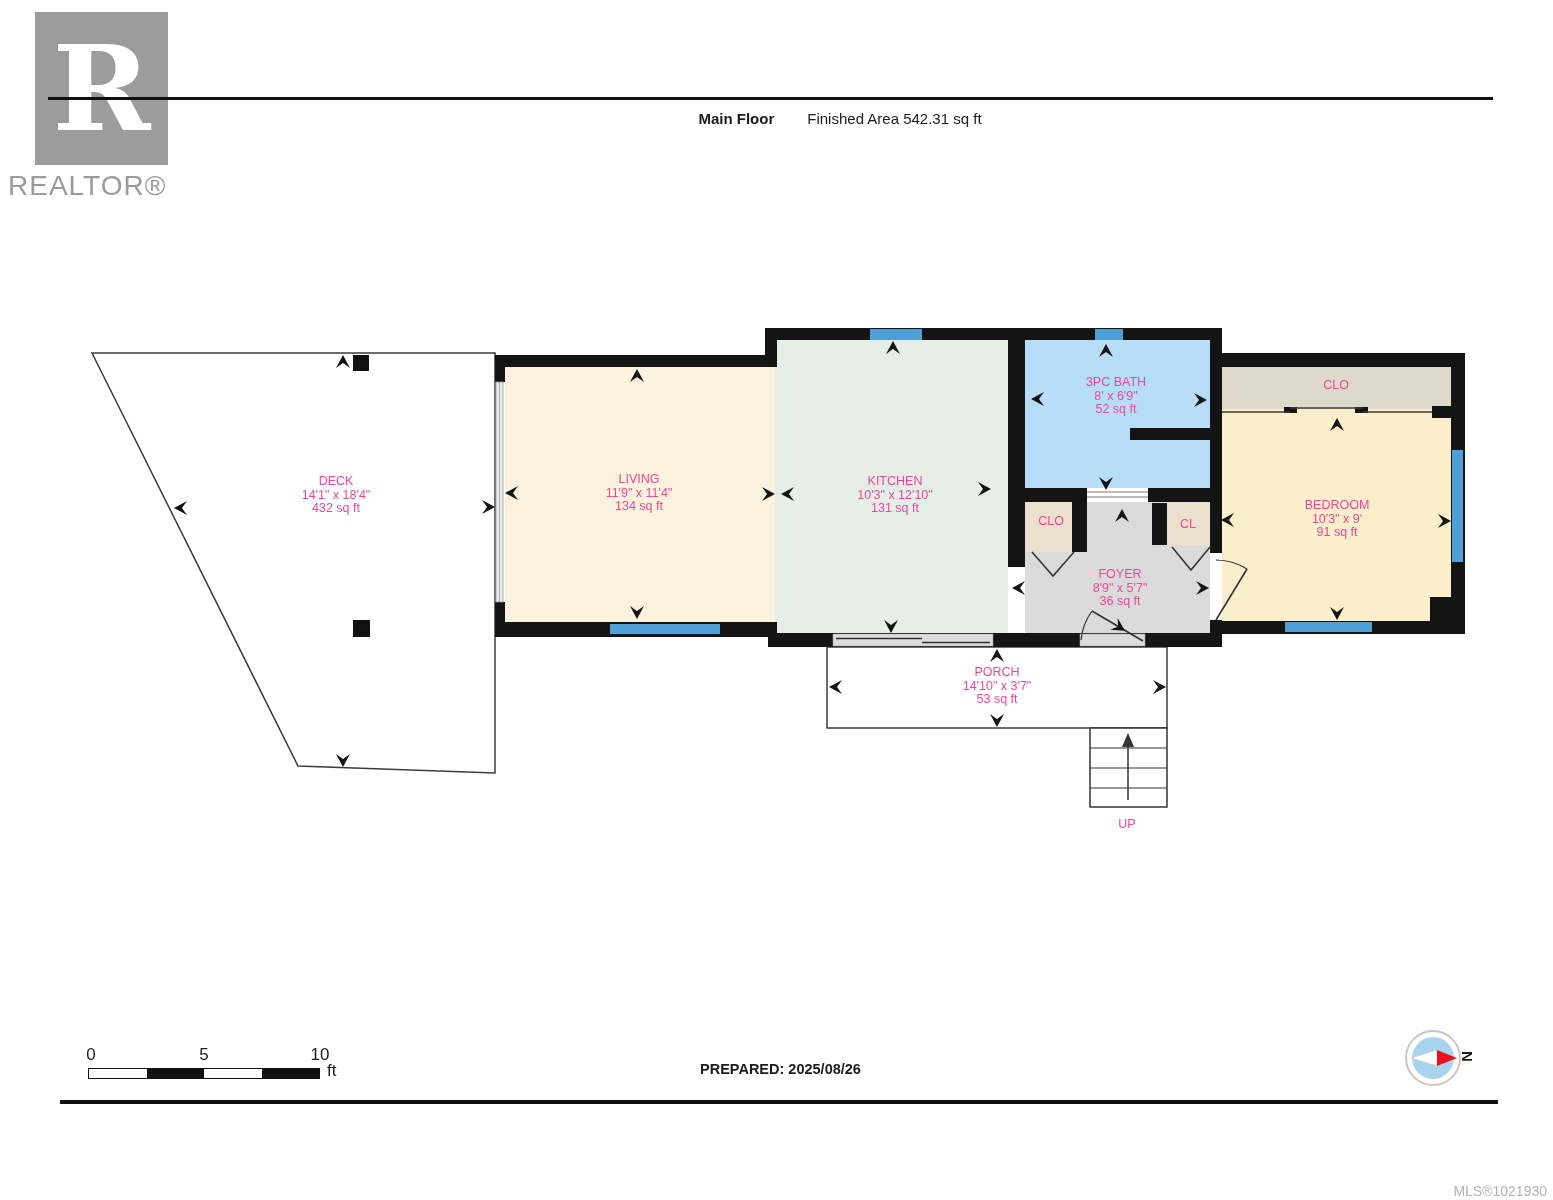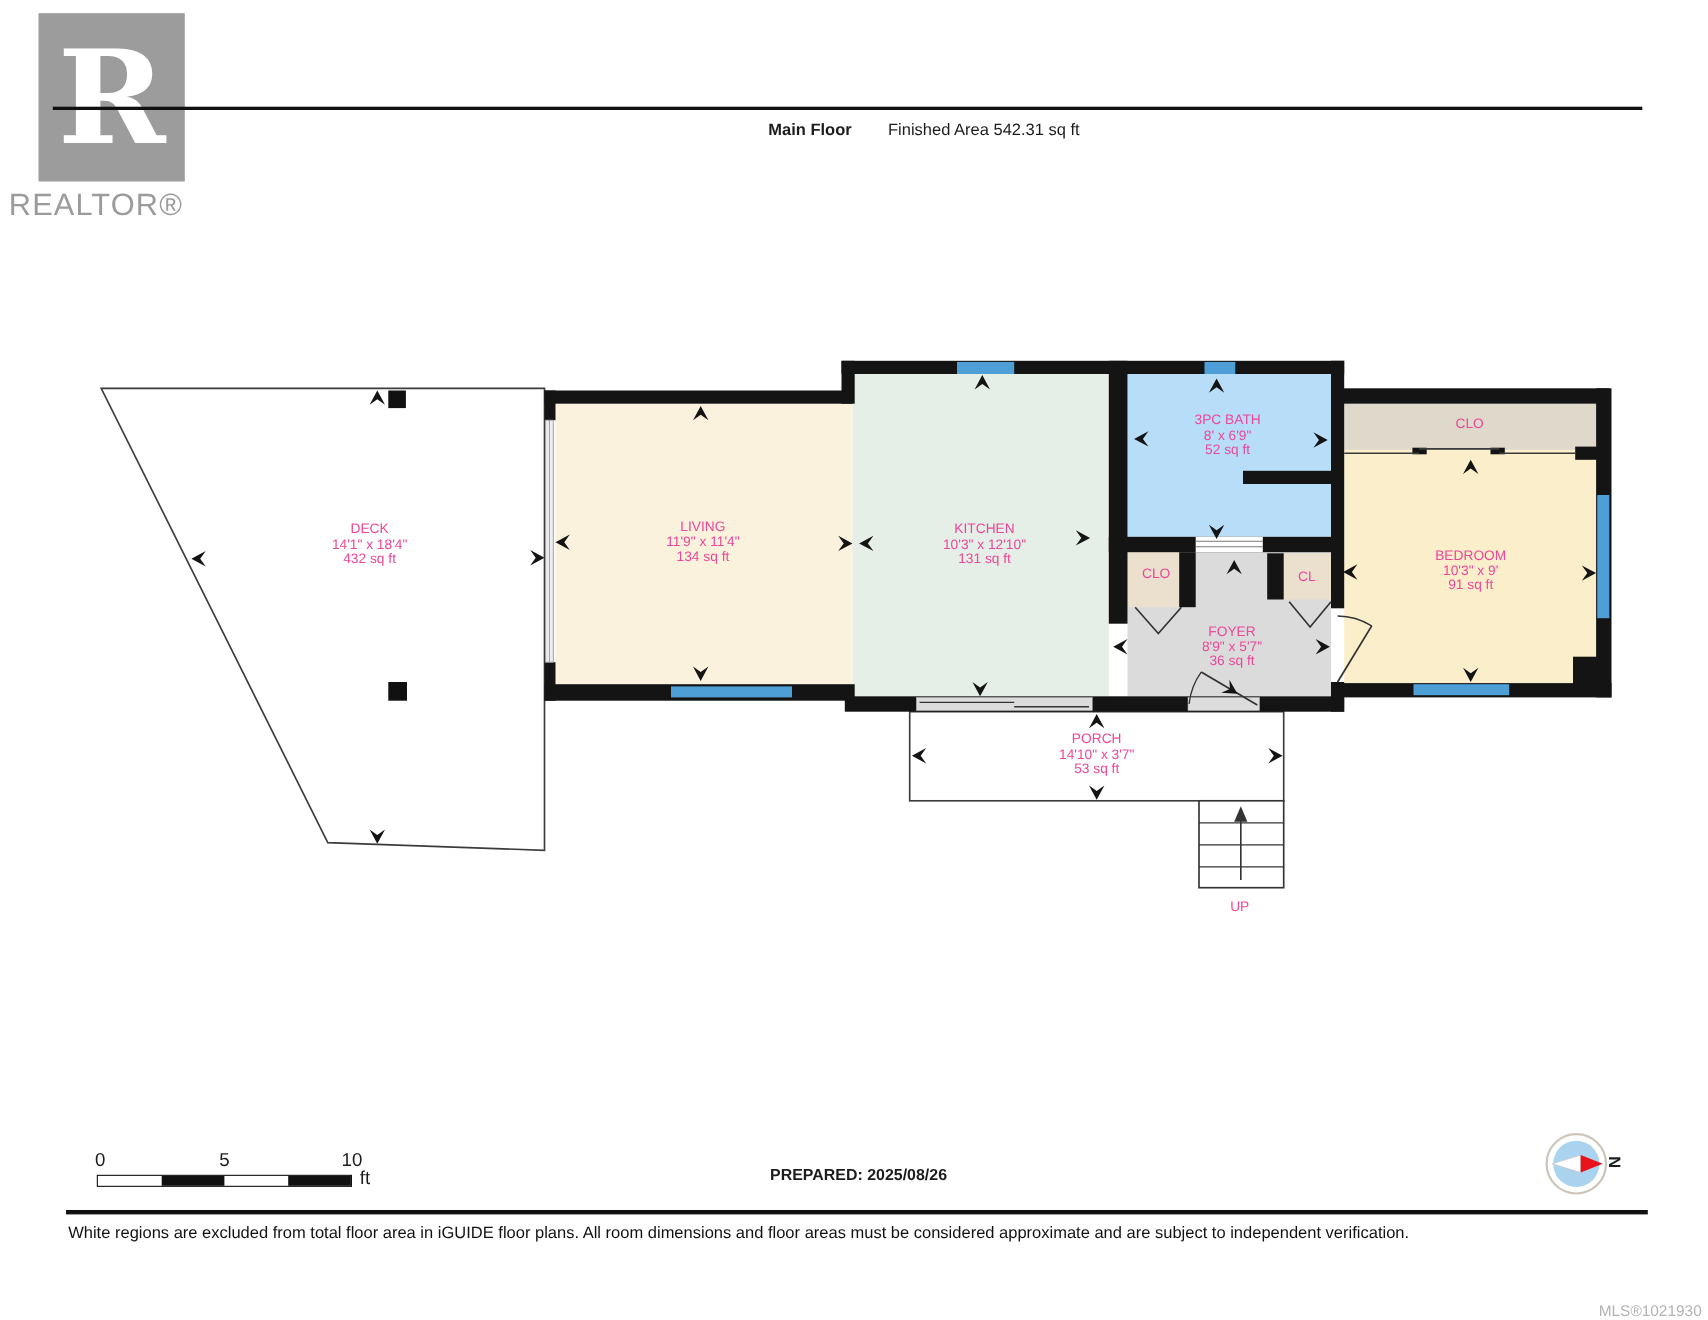--- a/index.html
+++ b/index.html
@@ -222,16 +222,15 @@
 
   <svg class="abs" style="left:1402px;top:1027px;" width="64" height="64" viewBox="0 0 64 64">
     <circle cx="31" cy="31" r="27" fill="#ffffff" stroke="#CDC5BA" stroke-width="2"></circle>
     <circle cx="31" cy="31" r="21" fill="#A9D3EE"></circle>
     <polygon points="9,31 35,23 35,39" fill="#ffffff" stroke="#c9c9c9" stroke-width="0.8"></polygon>
     <polygon points="35,23 55,31 35,39" fill="#E8131B"></polygon>
   </svg>
   <div class="north">N</div>
 
   <div class="rule2"></div>
-  <div class="disclaimer">White regions are excluded from total floor area in iGUIDE floor plans. All room dimensions and floor areas must be considered approximate and are subject to independent verification.</div>
   <div class="mls">MLS®1021930</div>
 
 </div>
 
 </body></html>

